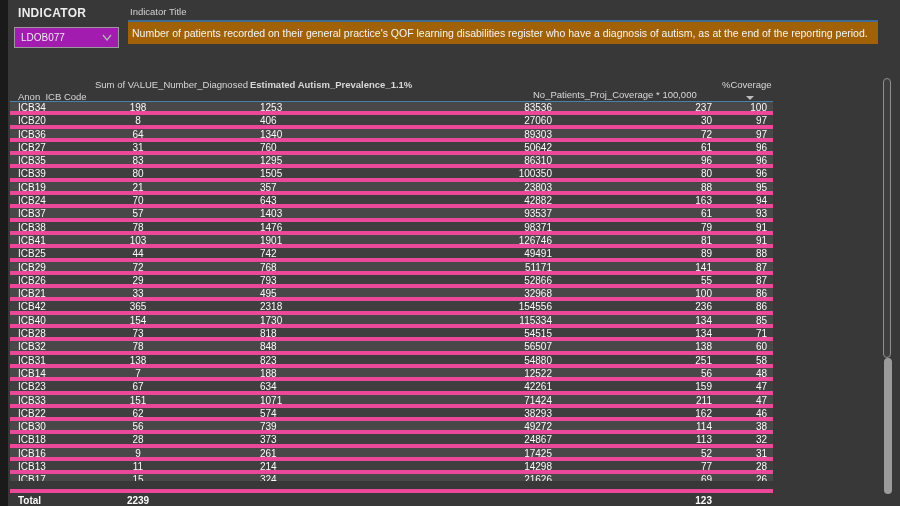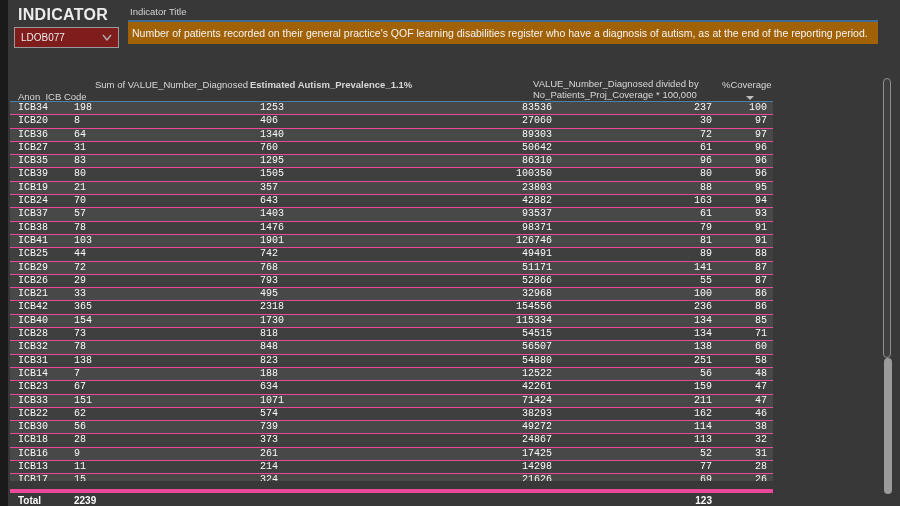--- a/index.html
+++ b/index.html
@@ -9,25 +9,25 @@
     font-family: "Liberation Sans", sans-serif;
     color: #ffffff;
     position: relative;
   }
   .left-strip {
     position: absolute; left: 0; top: 0; width: 8px; height: 506px;
     background: #1a1a1a;
   }
   .indicator-label {
     position: absolute; left: 18px; top: 6px;
-    font-size: 16px; font-weight: bold; color: #ededed; letter-spacing: .3px;
+    font-size: 12px; font-weight: bold; color: #ededed; letter-spacing: .3px;
   }
   .dropdown {
     position: absolute; left: 14px; top: 27px; width: 105px; height: 21px;
-    background: #7f1d1d; border: 1px solid #9a9a9a;
+    background: #a21caf; border: 1px solid #9a9a9a;
     display: flex; align-items: center; justify-content: space-between;
     padding: 0 6px; cursor: pointer;
   }
   .dropdown .val { font-size: 10px; color: #eaeaea; }
   .chevron { width: 10px; height: 7px; flex: 0 0 auto; }
   .title-label {
     position: absolute; left: 130px; top: 6px;
     font-size: 9.5px; color: #d2d2d2;
   }
   .title-box {
@@ -51,26 +51,26 @@
   .sort-icon {
     position: absolute; left: 736px; top: 21px;
     width: 0; height: 0;
     border-left: 4px solid transparent; border-right: 4px solid transparent;
     border-top: 4px solid #bdbdbd;
   }
   .tbody {
     position: absolute; left: 0; top: 26px; width: 763px; height: 380px;
     overflow: hidden; border-top: 1px solid #4a80aa;
   }
-  .row { position: relative; height: 13.3px; border-bottom: 1px solid #ec4899; font-family: Liberation Mono, monospace; }
+  .row { position: relative; height: 13.3px; border-bottom: 4px solid #ec4899; }
   .row:nth-child(odd)  { background: #484848; }
   .row:nth-child(even) { background: #3f3f3f; }
   .c { position: absolute; top: 0; font-size: 10px; line-height: 12.5px; color: #fbfbfb; white-space: nowrap; }
   .c0 { left: 8px; }
-  .c1 { left: 64px;  width: 144px; text-align: left; }
+  .c1 { left: 56px;  width: 144px; text-align: center; }
   .c2 { left: 250px; width: 144px; text-align: left; }
   .c3 { left: 400px; width: 142px; text-align: right; }
   .c4 { left: 560px; width: 142px; text-align: right; }
   .c5 { left: 687px; width: 70px;  text-align: right; }
   .total-row {
     position: absolute; left: 0; top: 406px; width: 763px; height: 16px;
     border-top: 4px solid #ec4899; font-weight: bold; margin-top: 8px;
   }
   .total-row .c { line-height: 15px; font-size: 10px; }
 
@@ -104,21 +104,21 @@
   <span class="txt">Number of patients recorded on their general practice's QOF learning disabilities register who have a diagnosis of autism, as at the end of the reporting period.</span>
 </div>
 
 <div class="table">
   <div class="thead">
     <span class="th h1">Anon_ICB Code</span>
     <span class="th h2">Sum of VALUE_Number_Diagnosed</span>
     <span class="th h3">Estimated Autism_Prevalence_1.1%</span>
     <span class="th h4">No_Patients_Proj_Coverage</span>
     <span class="th h5">
-      <span>VALUE_Number_Diagnosed divided by</span><br>
+      <br>
       <span>No_Patients_Proj_Coverage * 100,000</span>
     </span>
     <span class="th h6">%Coverage</span>
     <span class="sort-icon"></span>
   </div>
 
   <div class="tbody" id="tbody">
       <div class="row">
         <span class="c c0">ICB34</span>
         <span class="c c1">198</span>

